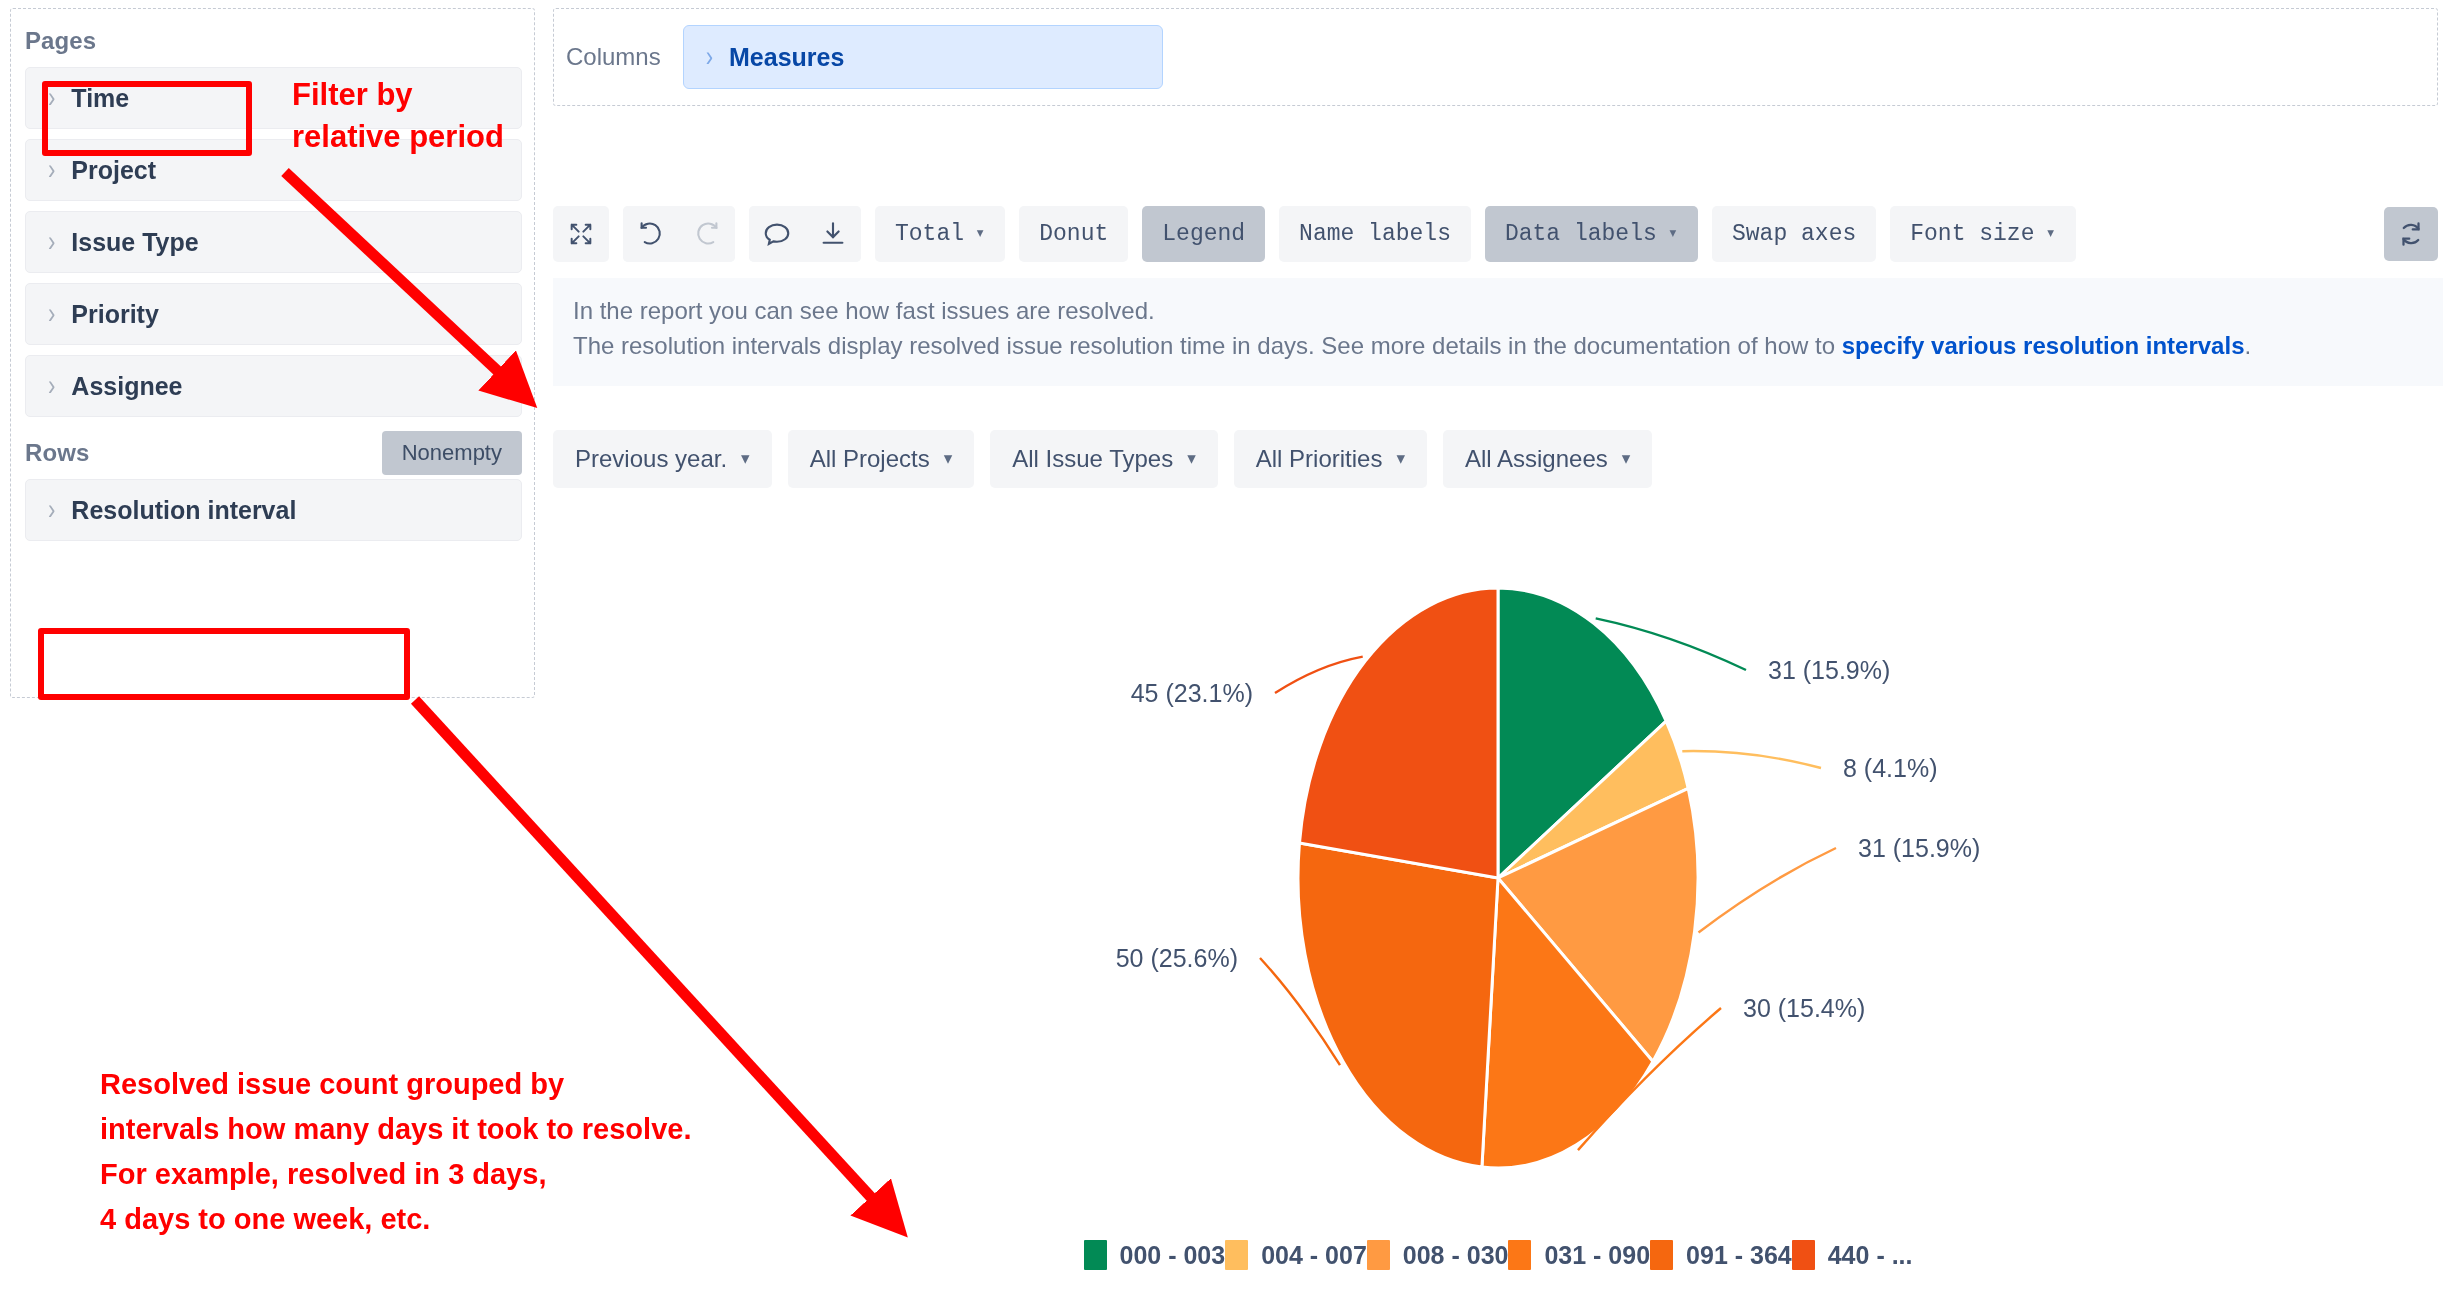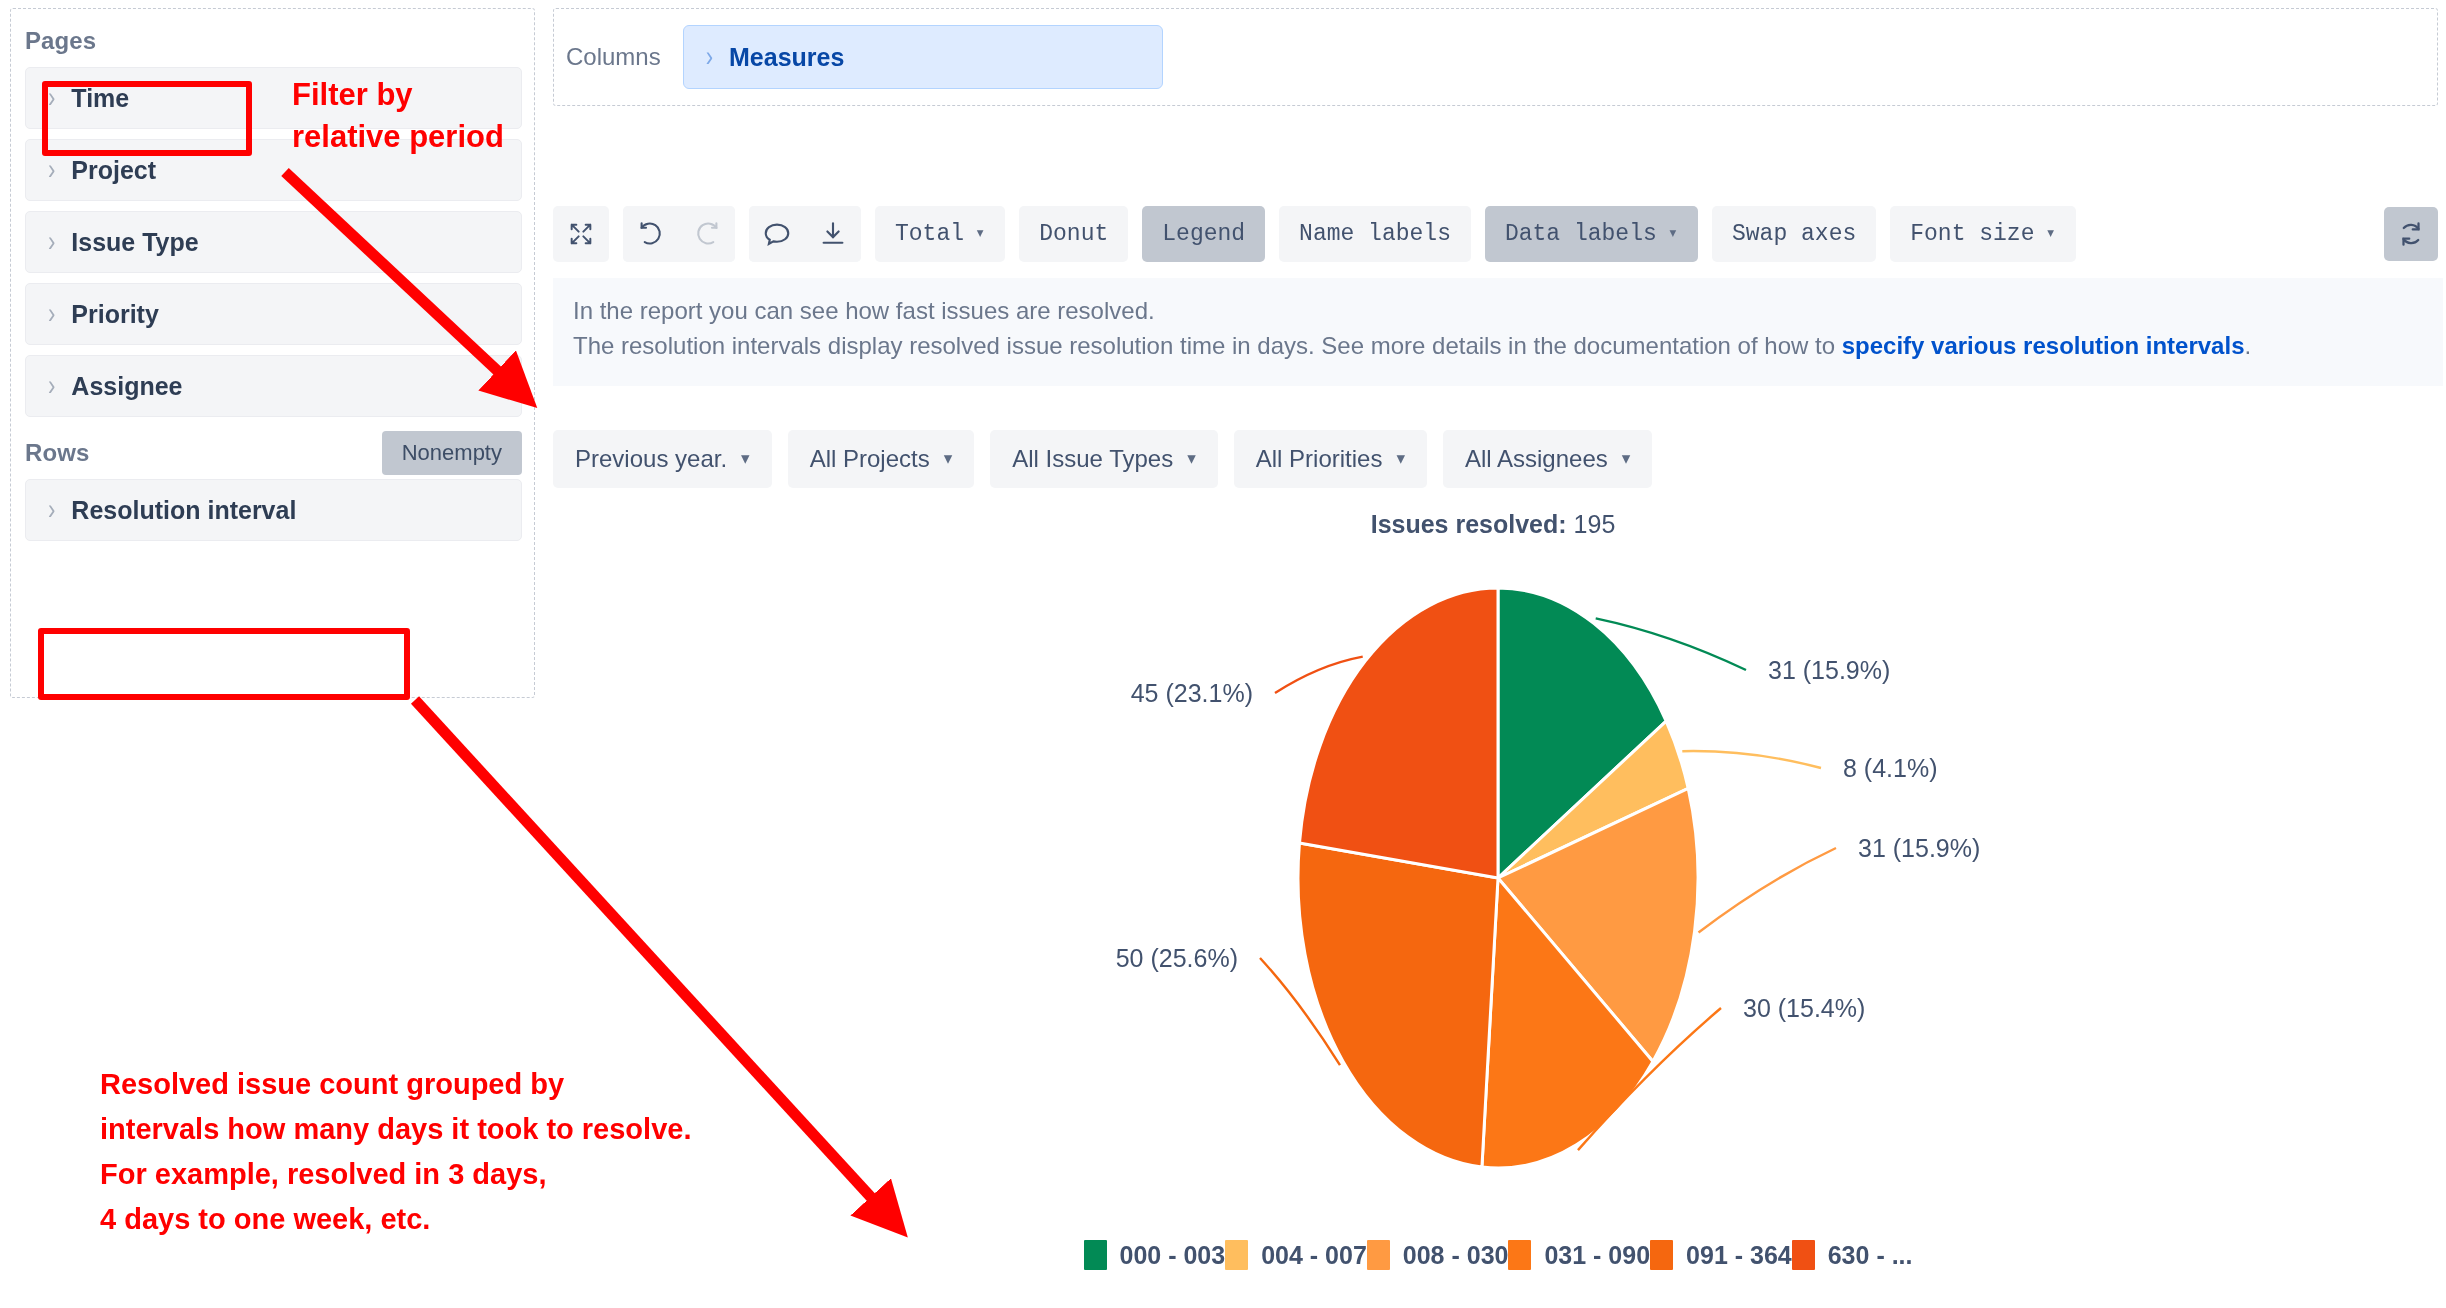--- a/index.html
+++ b/index.html
@@ -489,24 +489,20 @@
     <button class="filter-btn">
       <span>All Priorities</span>
       <span class="caret">▾</span>
     </button>
     <button class="filter-btn">
       <span>All Assignees</span>
       <span class="caret">▾</span>
     </button>
   </div>
 
-  <div id="issues-resolved">
-    <b>Issues resolved</b><b>:</b>
-    <span>195</span>
-  </div>
 
   <div id="chart-area">
     <svg id="pie-svg" width="1890" height="660" viewBox="0 0 1890 660">
       <g id="pie-slices">
           <path d="M 945 318 L 945 28 A 200 290 0 0 1 1113.1714785585243 161.0355490458999 Z" fill="#028A55" stroke="#ffffff" stroke-width="3"></path>
           <path d="M 945 318 L 1113.1714785585243 161.0355490458999 A 200 290 0 0 1 1135.2113032590307 228.38507163126522 Z" fill="#FFBE5E" stroke="#ffffff" stroke-width="3"></path>
           <path d="M 945 318 L 1135.2113032590307 228.38507163126522 A 200 290 0 0 1 1099.920992365531 501.40915892265934 Z" fill="#FF9A42" stroke="#ffffff" stroke-width="3"></path>
           <path d="M 945 318 L 1099.920992365531 501.40915892265934 A 200 290 0 0 1 928.9066862566549 607.0596193589208 Z" fill="#FC7716" stroke="#ffffff" stroke-width="3"></path>
           <path d="M 945 318 L 928.9066862566549 607.0596193589208 A 200 290 0 0 1 746.4582251803891 283.0443627259565 Z" fill="#F5670F" stroke="#ffffff" stroke-width="3"></path>
           <path d="M 945 318 L 746.4582251803891 283.0443627259565 A 200 290 0 0 1 945 28 Z" fill="#F05013" stroke="#ffffff" stroke-width="3"></path>
@@ -546,16 +542,16 @@
       <div class="legend-item">
         <span class="swatch" style="background: rgb(252, 119, 22);"></span>
         <span class="legend-text">031 - 090</span>
       </div>
       <div class="legend-item">
         <span class="swatch" style="background: rgb(245, 103, 15);"></span>
         <span class="legend-text">091 - 364</span>
       </div>
       <div class="legend-item">
         <span class="swatch" style="background: rgb(240, 80, 19);"></span>
-        <span class="legend-text">630 - ...</span>
+        <span class="legend-text">440 - ...</span>
       </div>
     </div>
 </div>
 
 </body></html>

